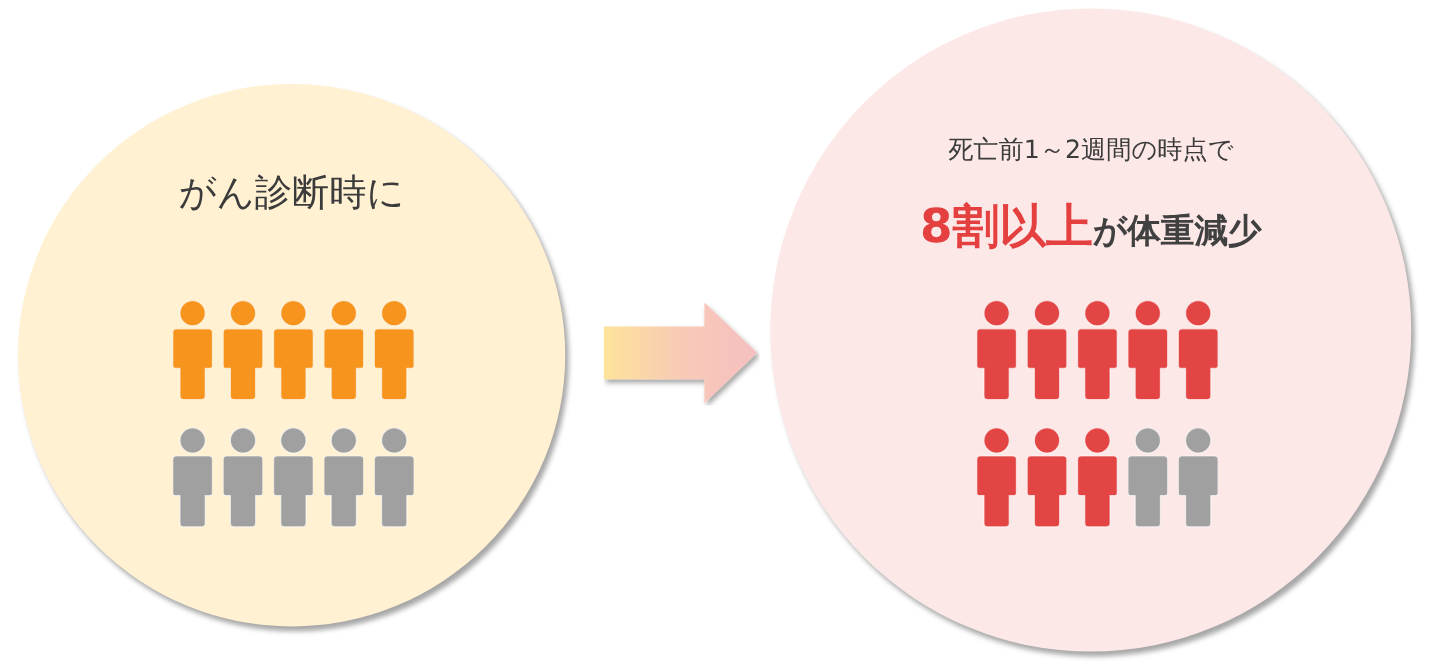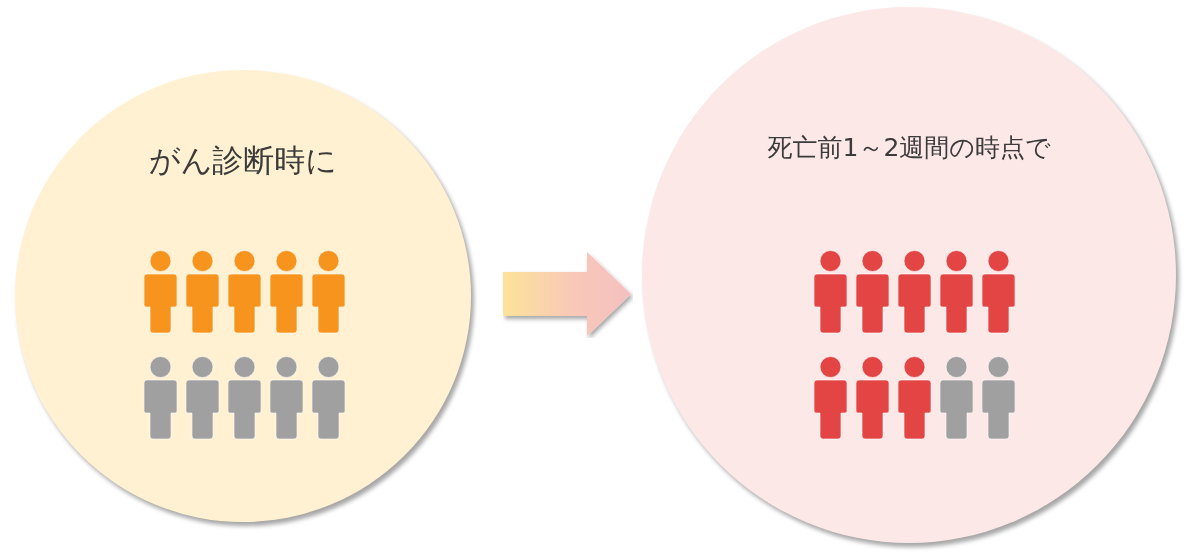--- a/index.html
+++ b/index.html
@@ -9,21 +9,21 @@
             box-shadow: 3px 4px 4px rgba(0,0,0,0.35); }
   .circle-left { left: 15px; top: 70px; width: 456px; height: 452px; background: #fff1d2; }
   .circle-right { left: 642px; top: 7px; width: 534px; height: 536px; background: #fde8e8; }
   .caption { position: absolute; left: 0; right: 0; text-align: center; color: #3b3b3b; white-space: nowrap; }
   .line1 { font-size: 31px; letter-spacing: 0px; }
   .line2 { font-weight: bold; }
   .big { font-size: 39px; }
   .small { font-size: 28px; color: #404040; }
   .left .line1 { top: 70px; }
   .left .line2 { top: 112px; }
-  .right .line1 { top: 124px; font-size: 25px; }
+  .right .line1 { top: 104px; font-size: 21px; }
   .right .line2 { top: 155px; }
   .people { position: absolute; display: grid; grid-template-columns: repeat(5, 33px); column-gap: 9px; row-gap: 22px; }
   .circle-left .people { left: 129px; top: 180px; }
   .circle-right .people { left: 172px; top: 243px; }
   .person { width: 33px; height: 84px; position: relative; }
   .person svg { display: block; }
   .arrow { position: absolute; left: 503px; top: 252px; width: 130px; height: 86px; }
 </style>
 </head>
 <body>
@@ -103,20 +103,23 @@
     </linearGradient>
     <filter id="sh" x="-20%" y="-20%" width="140%" height="150%">
       <feDropShadow dx="2" dy="3" stdDeviation="2" flood-color="#000" flood-opacity="0.35"></feDropShadow>
     </filter>
   </defs>
   <polygon points="0,20 84,20 84,0 128,42 84,84 84,64 0,64" fill="url(#ag)" filter="url(#sh)"></polygon>
 </svg>
 
 <div class="circle circle-right right">
   <div class="caption line1">死亡前1～2週間の時点で</div>
+  <div class="caption line2">
+    <span class="big" style="color:#e4403f">8割以上</span><span class="small">が体重減少</span>
+  </div>
   <div class="people" id="people-right">
       <div class="person">
         <svg width="33" height="84" viewBox="0 0 33 84">
           <circle cx="16.5" cy="11" r="10.5" fill="#e34545" stroke="#ffffff" stroke-opacity="0.6" stroke-width="1"></circle>
           <path d="M3 24 H30 a3 3 0 0 1 3 3 V55 a2 2 0 0 1 -2 2 H27 V80 a3 3 0 0 1 -3 3 H9 a3 3 0 0 1 -3 -3 V57 H2 a2 2 0 0 1 -2 -2 V27 a3 3 0 0 1 3 -3 Z" fill="#e34545" stroke="#ffffff" stroke-opacity="0.6" stroke-width="1"></path>
         </svg>
       </div>
       <div class="person">
         <svg width="33" height="84" viewBox="0 0 33 84">
           <circle cx="16.5" cy="11" r="10.5" fill="#e34545" stroke="#ffffff" stroke-opacity="0.6" stroke-width="1"></circle>

